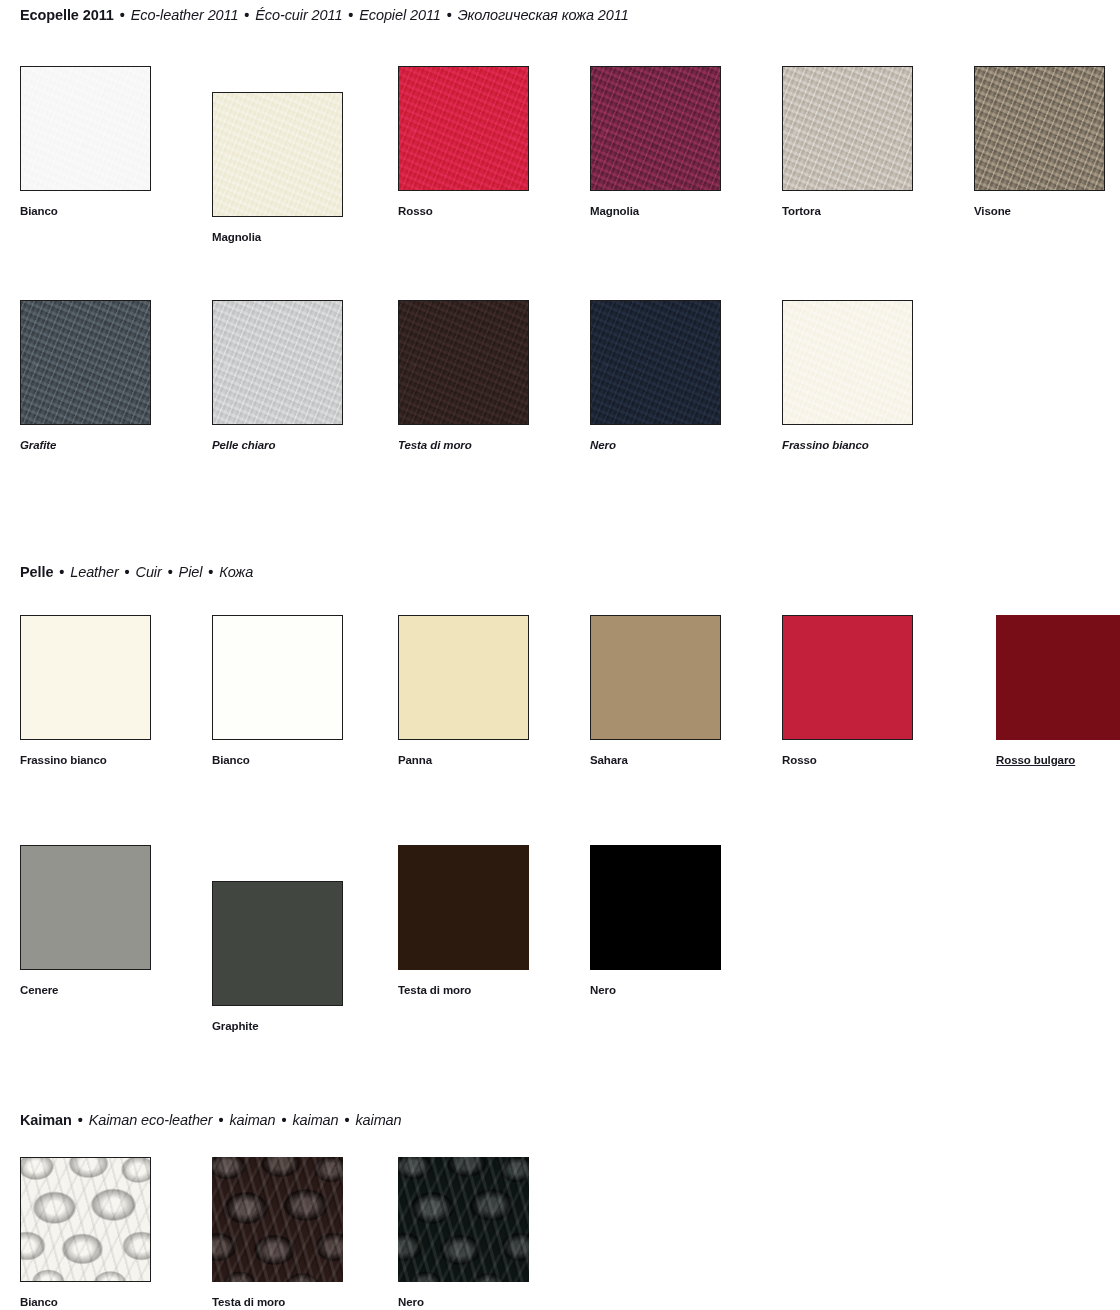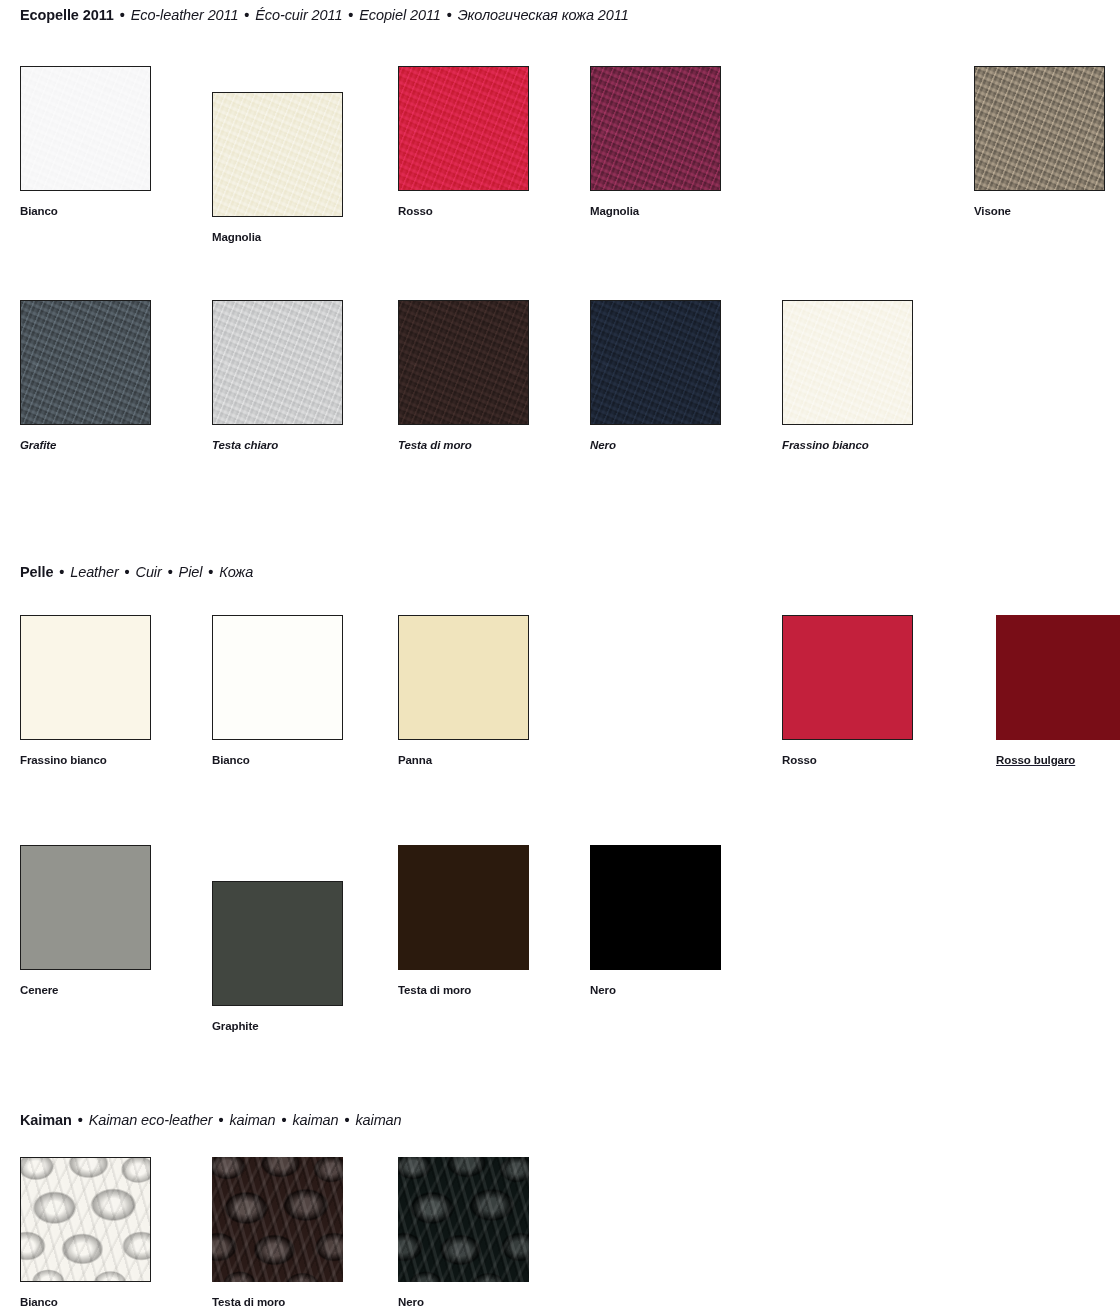--- a/index.html
+++ b/index.html
@@ -157,33 +157,37 @@
         <div class="swatch-label">Magnolia</div>
       </div>
       <div class="swatch-cell" style="left: 398px;">
         <div class="swatch-chip bordered tex-grain" style="background: rgb(207, 31, 60);"></div>
         <div class="swatch-label">Rosso</div>
       </div>
       <div class="swatch-cell" style="left: 590px;">
         <div class="swatch-chip bordered tex-grain" style="background: rgb(107, 35, 64);"></div>
         <div class="swatch-label">Magnolia</div>
       </div>
+      <div class="swatch-cell" style="left: 782px;">
+        <div class="swatch-chip bordered tex-grain" style="background: rgb(191, 184, 174);"></div>
+        <div class="swatch-label">Tortora</div>
+      </div>
       <div class="swatch-cell" style="left: 974px;">
         <div class="swatch-chip bordered tex-grain" style="background: rgb(124, 114, 99);"></div>
         <div class="swatch-label">Visone</div>
       </div>
     </div>
     <div class="swatch-row" style="top: 300px; height: 155px; font-style: italic;">
       <div class="swatch-cell" style="left: 20px;">
         <div class="swatch-chip bordered tex-grain" style="background: rgb(66, 74, 80);"></div>
         <div class="swatch-label">Grafite</div>
       </div>
       <div class="swatch-cell" style="left: 212px;">
         <div class="swatch-chip bordered tex-grain" style="background: rgb(201, 202, 203);"></div>
-        <div class="swatch-label">Testa chiaro</div>
+        <div class="swatch-label">Pelle chiaro</div>
       </div>
       <div class="swatch-cell" style="left: 398px;">
         <div class="swatch-chip bordered tex-grain" style="background: rgb(45, 31, 29);"></div>
         <div class="swatch-label">Testa di moro</div>
       </div>
       <div class="swatch-cell" style="left: 590px;">
         <div class="swatch-chip bordered tex-grain" style="background: rgb(26, 34, 48);"></div>
         <div class="swatch-label">Nero</div>
       </div>
       <div class="swatch-cell" style="left: 782px;">
@@ -198,20 +202,24 @@
         <div class="swatch-label">Frassino bianco</div>
       </div>
       <div class="swatch-cell" style="left: 212px;">
         <div class="swatch-chip bordered" style="background: rgb(254, 254, 250);"></div>
         <div class="swatch-label">Bianco</div>
       </div>
       <div class="swatch-cell" style="left: 398px;">
         <div class="swatch-chip bordered" style="background: rgb(240, 228, 189);"></div>
         <div class="swatch-label">Panna</div>
       </div>
+      <div class="swatch-cell" style="left: 590px;">
+        <div class="swatch-chip bordered" style="background: rgb(168, 144, 111);"></div>
+        <div class="swatch-label">Sahara</div>
+      </div>
       <div class="swatch-cell" style="left: 782px;">
         <div class="swatch-chip bordered" style="background: rgb(195, 32, 60);"></div>
         <div class="swatch-label">Rosso</div>
       </div>
       <div class="swatch-cell" style="left: 996px; text-decoration: underline;">
         <div class="swatch-chip" style="background: rgb(121, 13, 23);"></div>
         <div class="swatch-label">Rosso bulgaro</div>
       </div>
     </div>
     <div class="swatch-row" style="top: 845px; height: 155px;">

